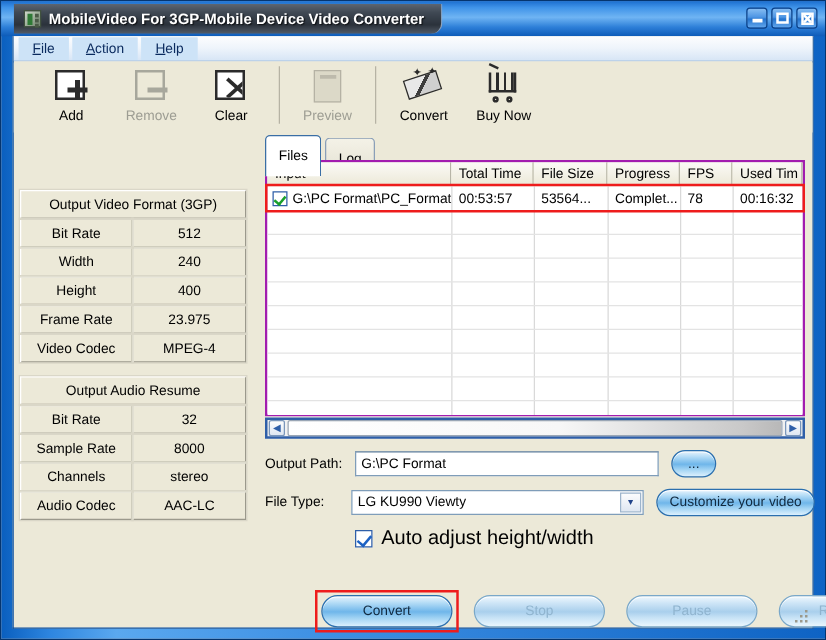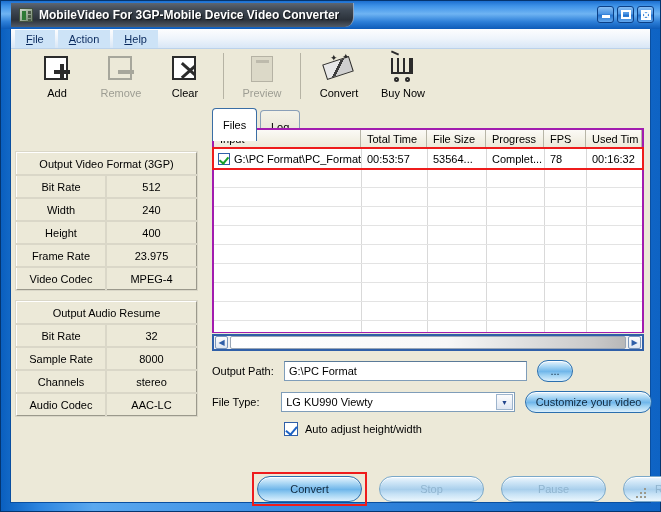--- a/index.html
+++ b/index.html
@@ -266,21 +266,21 @@
     cursor: default; }
   .checkrow { display: flex; align-items: center; margin-left: 72px; }
   .chk {
     width: 14px; height: 14px; background: #fff; border: 1px solid #2f5fa8;
     position: relative; margin-right: 7px; cursor: pointer;
   }
   .chk::after {
     content: ""; position: absolute; left: 3px; top: 1px; width: 5px; height: 9px;
     border: solid #1c62c4; border-width: 0 2px 2px 0; transform: rotate(40deg);
   }
-  .chk-label { font-size: 11px; color: #000; }
+  .chk-label { font-size: 16px; color: #000; }
 
   
   #actions { position: absolute; left: 50px; top: 368px; width: 580px; display: flex; gap: 17px; }
   .act-wrap { position: relative; }
   .act {
     width: 105px; height: 26px; border-radius: 13px; font-size: 11px;
   }
 
   
   #grip { position: absolute; right: 2px; bottom: 2px; width: 14px; height: 14px; }

